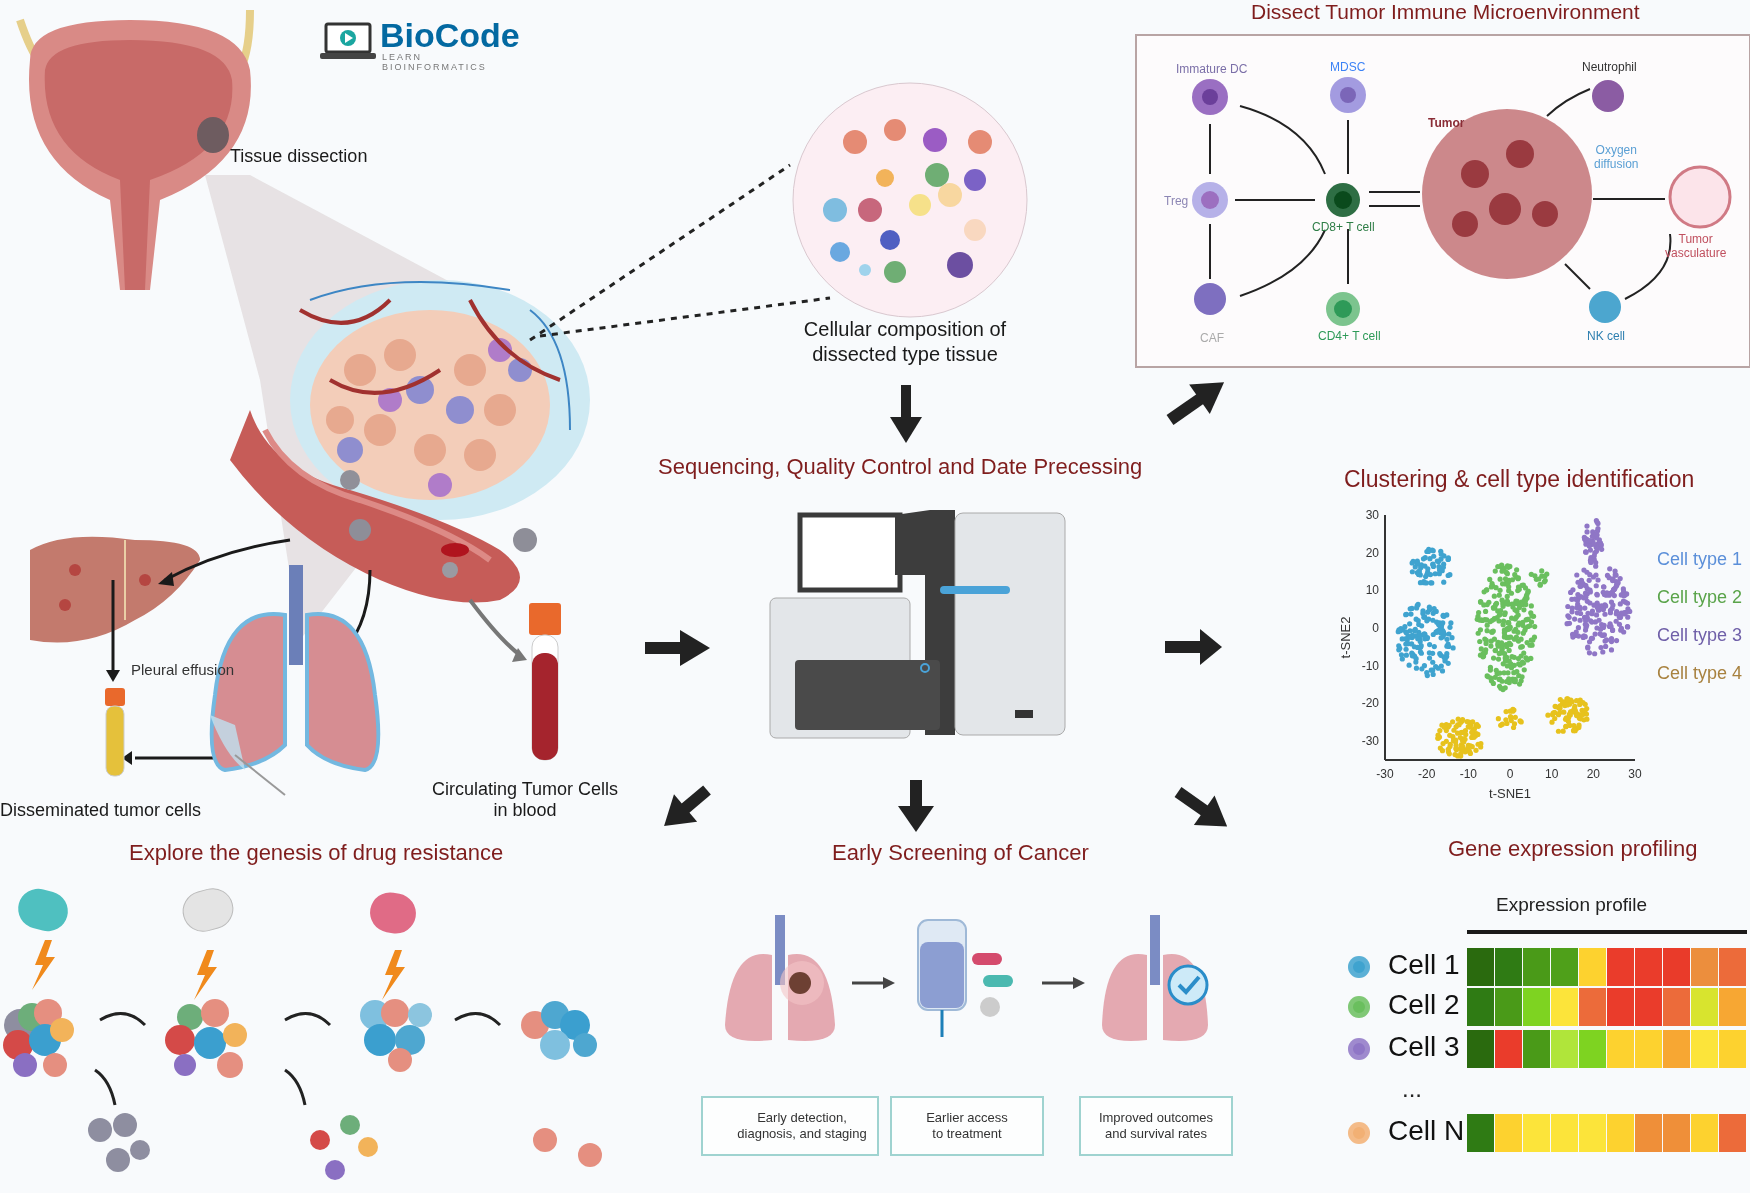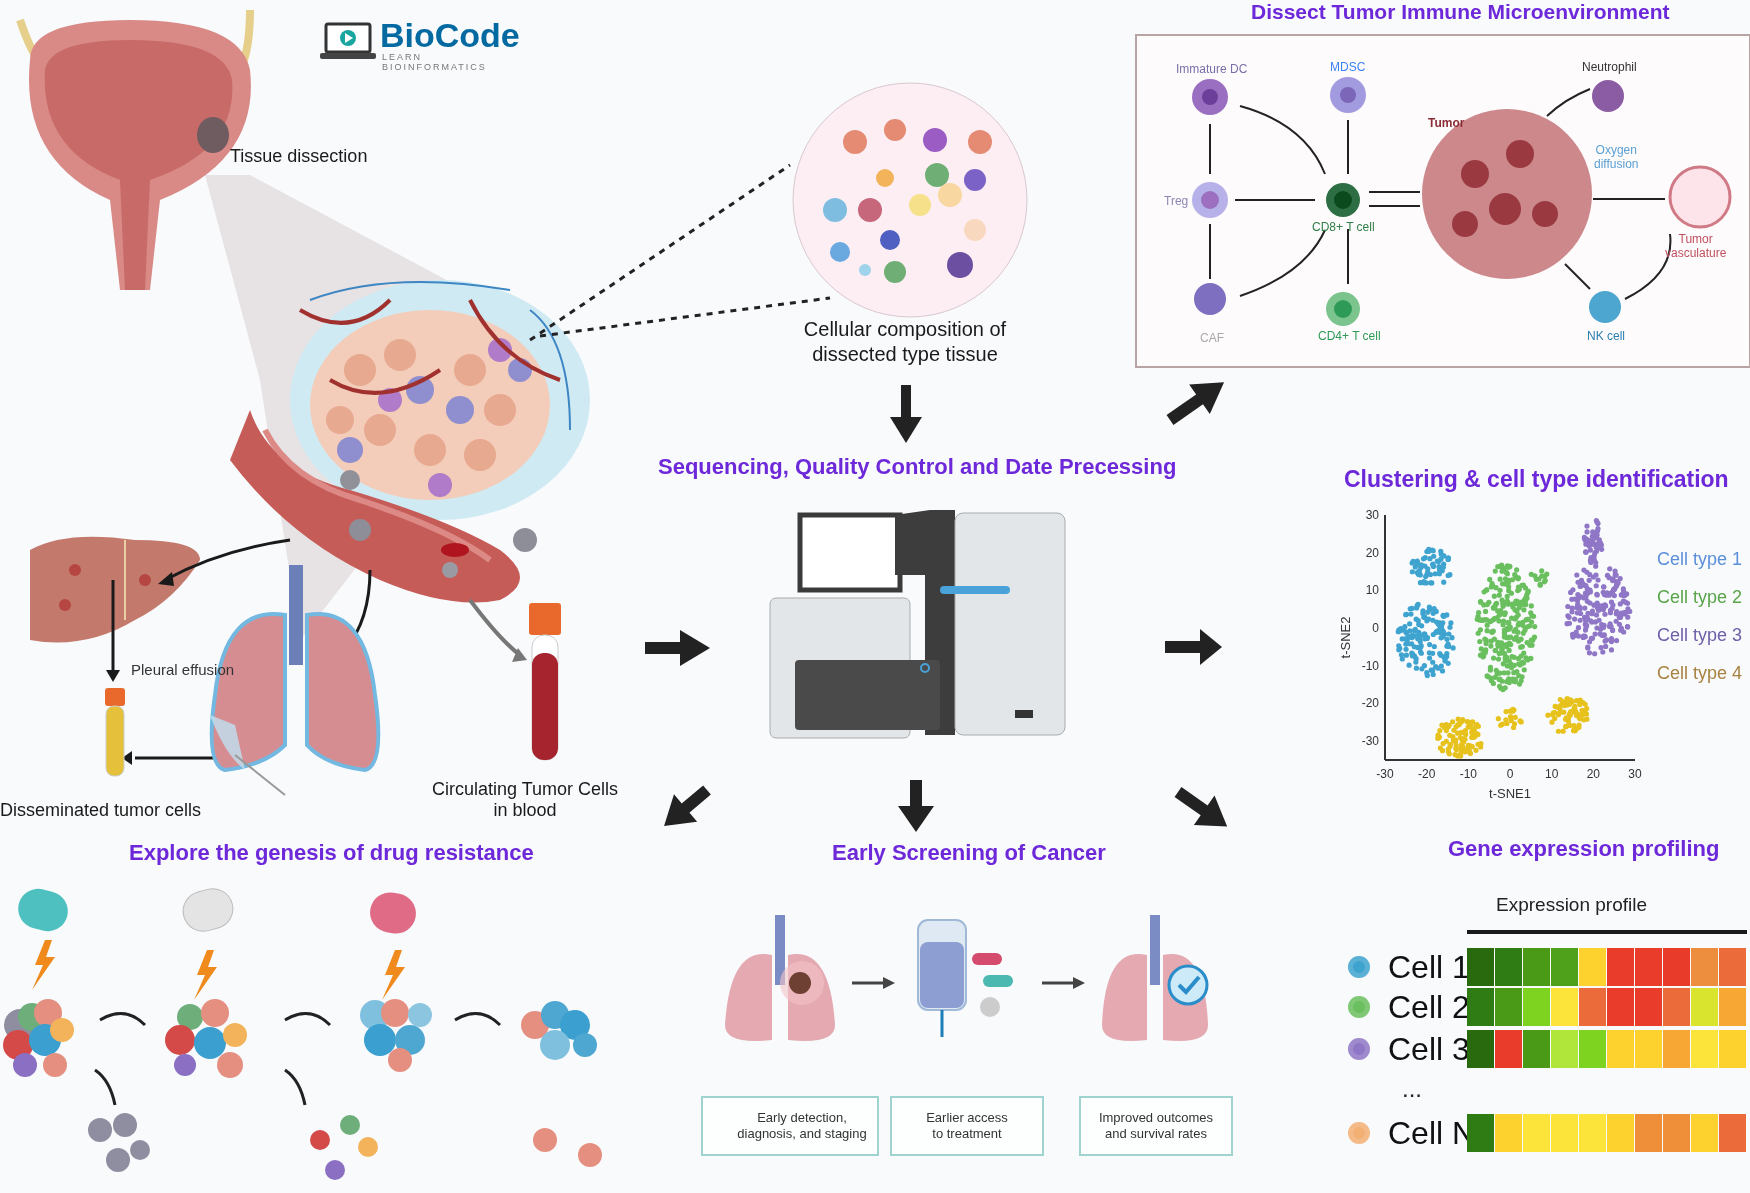--- a/index.html
+++ b/index.html
@@ -1,26 +1,26 @@
 <!DOCTYPE html>
 <html><head>
 <meta charset="utf-8">
 <style>
   html,body{margin:0;padding:0;}
   body{width:1750px;height:1193px;background:#f8fafc;position:relative;overflow:hidden;font-family:"Liberation Sans","DejaVu Sans",sans-serif;color:#1a1a1a;}
   .abs{position:absolute;}
-  .title{font-weight:bold;font-size:22px;color:#6d28d9;white-space:nowrap;}
+  .title{font-weight:normal;font-size:22px;color:#7f1d1d;white-space:nowrap;}
   .label{font-size:18px;color:#1a1a1a;white-space:nowrap;}
   .center{text-align:center;}
   svg{position:absolute;overflow:visible;}
   .box-label{position:absolute;border:2px solid #9fd3d0;background:#fdfefe;font-size:13px;color:#333;text-align:center;display:flex;align-items:center;justify-content:center;line-height:1.25;}
   .tme-frame{position:absolute;left:1135px;top:34px;width:612px;height:330px;border:2px solid #b8a4a4;background:#fdfbfc;}
   .small-lbl{position:absolute;font-size:12px;white-space:nowrap;}
   .heat-cell{position:absolute;width:27px;height:38px;}
-  .cellrow-label{position:absolute;font-size:32px;color:#111;white-space:nowrap;}
+  .cellrow-label{position:absolute;font-size:28px;color:#111;white-space:nowrap;}
 </style>
 </head>
 <body>
 
 <div class="abs" style="left:320px;top:20px;width:200px;height:44px;">
   <svg width="56" height="40" style="left:0;top:2px;">
     <rect x="6" y="2" width="44" height="28" rx="2" fill="#fff" stroke="#333" stroke-width="3"></rect>
     <rect x="0" y="31" width="56" height="6" rx="2" fill="#444"></rect>
     <circle cx="28" cy="16" r="8" fill="#1aa6a0"></circle>
     <polygon points="25,11 25,21 33,16" fill="#fff"></polygon>

